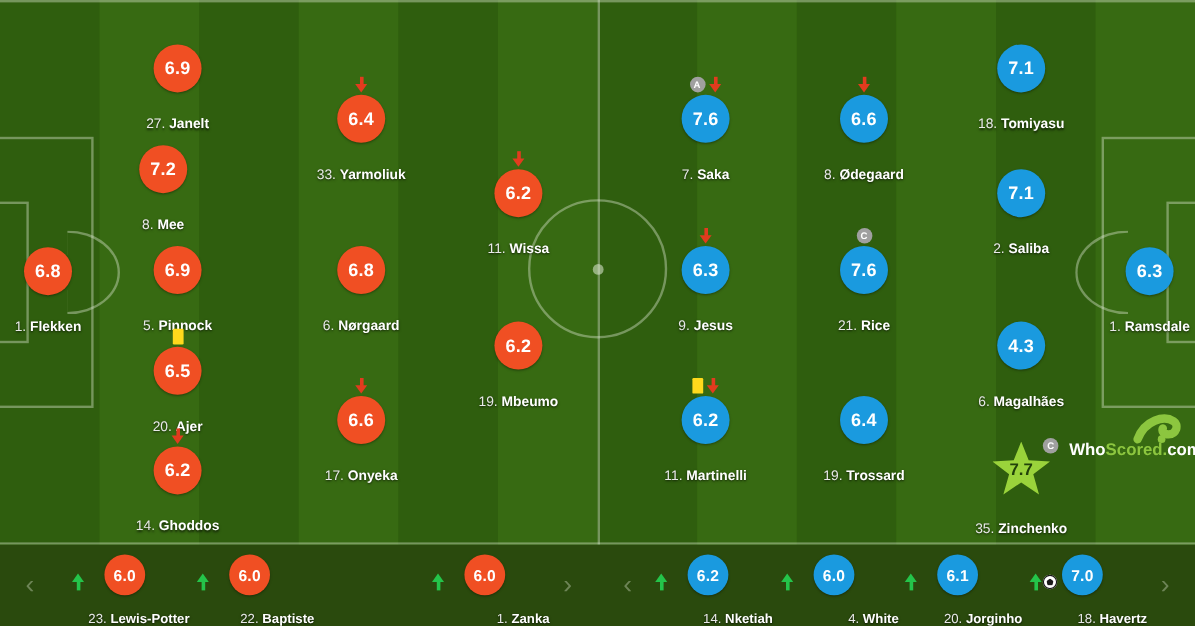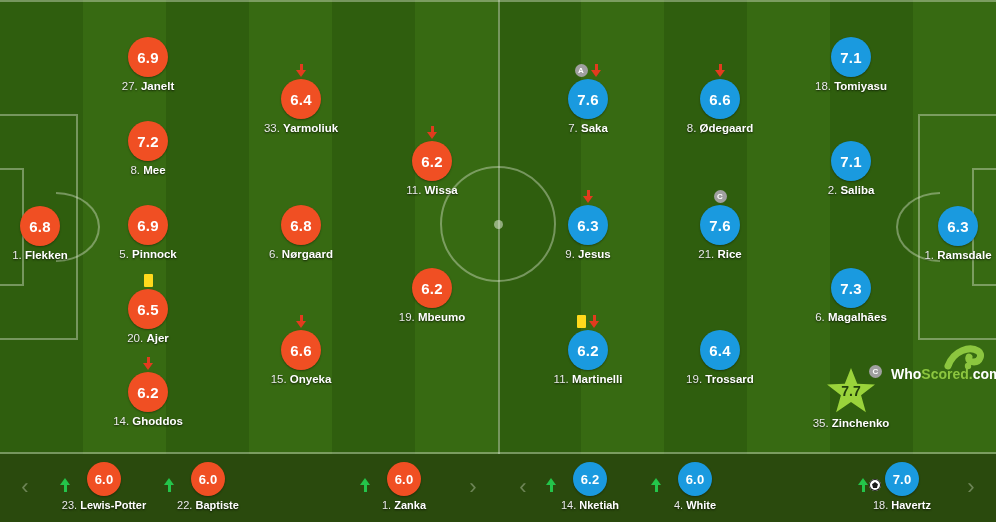--- a/index.html
+++ b/index.html
@@ -25,21 +25,21 @@
   #botline{left:0;top:452px;width:996px;height:2px;}
 
   
   .player{position:absolute;width:110px;margin-left:-55px;text-align:center;}
   .bubble{position:relative;width:40px;height:40px;border-radius:50%;margin:0 auto;
           display:flex;align-items:center;justify-content:center;
           font-size:15px;font-weight:bold;color:#fff;letter-spacing:.2px;
           box-shadow:0 1px 2px rgba(0,0,0,.35);}
   .home .bubble{background:#f04f23;}
   .away .bubble{background:#1a9adf;}
-  .pname{margin-top:3px;font-size:11.5px;font-weight:bold;color:#ffffff;
+  .pname{margin-top:21px;font-size:11.5px;font-weight:bold;color:#ffffff;
          text-shadow:0 1px 2px rgba(0,0,0,.7);white-space:nowrap;}
   .pname .num{font-weight:normal;color:#e9e9e9;}
 
   
   .star{position:relative;width:48px;height:46px;margin:-3px auto 0;
         display:flex;align-items:center;justify-content:center;
         font-size:14px;font-weight:bold;color:#21410a;
         background:#9ad33b;
         clip-path:polygon(50% 0%,63% 34%,100% 36%,71% 59%,81% 96%,50% 74%,19% 96%,29% 59%,0% 36%,37% 34%);}
 
@@ -60,21 +60,21 @@
   
   #subs{position:absolute;left:0;top:454px;width:996px;height:68px;background:#2a4a0d;
         display:flex;}
   .subs-half{position:relative;width:498px;height:68px;}
   .chev{position:absolute;top:22px;width:22px;height:24px;color:rgba(190,205,175,.45);
         font-size:22px;line-height:22px;text-align:center;font-weight:normal;cursor:pointer;}
   .chev.left{left:14px;}
   .chev.right{right:14px;}
   .sub{position:absolute;top:8px;width:108px;margin-left:-54px;text-align:center;}
   .sub .bubble{width:34px;height:34px;font-size:13px;}
-  .sub .pname{font-size:11px;margin-top:3px;}
+  .sub .pname{font-size:11px;margin-top:14px;text-align:right;}
   .sub-icons{position:absolute;left:50%;margin-left:-44px;top:16px;
              display:flex;align-items:center;gap:1px;}
   .arrow-up{width:10px;height:14px;position:relative;}
   .arrow-up:before{content:"";position:absolute;left:3.5px;bottom:0;width:3px;height:8px;background:#24c44a;}
   .arrow-up:after{content:"";position:absolute;left:0;top:0;width:0;height:0;
         border-left:5px solid transparent;border-right:5px solid transparent;border-bottom:7px solid #24c44a;}
   .ball{width:12px;height:12px;border-radius:50%;background:#fff;position:relative;
         box-shadow:inset 0 0 0 1px #1b1b1b;}
   .ball:before{content:"";position:absolute;left:3px;top:3px;width:6px;height:6px;background:#1b1b1b;
         clip-path:polygon(50% 0,100% 38%,81% 100%,19% 100%,0 38%);}
@@ -123,21 +123,21 @@
 
     <div id="home-players">
         <div class="player home" style="left: 40px; top: 206px;">
           <div class="bubble">6.8</div>
           <div class="pname"><span class="num">1. </span>Flekken</div>
         </div>
         <div class="player home" style="left: 148px; top: 37px;">
           <div class="bubble">6.9</div>
           <div class="pname"><span class="num">27. </span>Janelt</div>
         </div>
-        <div class="player home" style="left: 148px; top: 121px;">
+        <div class="player home" style="left: 136px; top: 121px;">
           <div class="bubble">7.2</div>
           <div class="pname"><span class="num">8. </span>Mee</div>
         </div>
         <div class="player home" style="left: 148px; top: 205px;">
           <div class="bubble">6.9</div>
           <div class="pname"><span class="num">5. </span>Pinnock</div>
         </div>
         <div class="player home" style="left: 148px; top: 289px;">
           <div class="bubble">6.5<div class="markers">
               <div class="ycard"></div>
@@ -157,21 +157,21 @@
           <div class="pname"><span class="num">33. </span>Yarmoliuk</div>
         </div>
         <div class="player home" style="left: 301px; top: 205px;">
           <div class="bubble">6.8</div>
           <div class="pname"><span class="num">6. </span>Nørgaard</div>
         </div>
         <div class="player home" style="left: 301px; top: 330px;">
           <div class="bubble">6.6<div class="markers">
               <div class="arrow-down"></div>
             </div></div>
-          <div class="pname"><span class="num">15. </span>Onyeka</div>
+          <div class="pname"><span class="num">17. </span>Onyeka</div>
         </div>
         <div class="player home" style="left: 432px; top: 141px;">
           <div class="bubble">6.2<div class="markers">
               <div class="arrow-down"></div>
             </div></div>
           <div class="pname"><span class="num">11. </span>Wissa</div>
         </div>
         <div class="player home" style="left: 432px; top: 268px;">
           <div class="bubble">6.2</div>
           <div class="pname"><span class="num">19. </span>Mbeumo</div>
@@ -184,21 +184,21 @@
         </div>
         <div class="player away" style="left: 851px; top: 37px;">
           <div class="bubble">7.1</div>
           <div class="pname"><span class="num">18. </span>Tomiyasu</div>
         </div>
         <div class="player away" style="left: 851px; top: 141px;">
           <div class="bubble">7.1</div>
           <div class="pname"><span class="num">2. </span>Saliba</div>
         </div>
         <div class="player away" style="left: 851px; top: 268px;">
-          <div class="bubble">7.3</div>
+          <div class="bubble">4.3</div>
           <div class="pname"><span class="num">6. </span>Magalhães</div>
         </div>
         <div class="player away" style="left: 851px; top: 371px;">
           <div class="star-wrap">
             <div class="markers">
               <div class="badge">C</div>
             </div>
             <div class="star">7.7</div>
           </div>
           <div class="pname"><span class="num">35. </span>Zinchenko</div>
@@ -286,20 +286,27 @@
           <div class="bubble">6.2</div>
           <div class="pname"><span class="num">14. </span>Nketiah</div>
         </div>
         <div class="sub away" style="left: 197px;">
           <div class="sub-icons">
             <div class="arrow-up"></div>
           </div>
           <div class="bubble">6.0</div>
           <div class="pname"><span class="num">4. </span>White</div>
         </div>
+        <div class="sub away" style="left: 300px;">
+          <div class="sub-icons">
+            <div class="arrow-up"></div>
+          </div>
+          <div class="bubble">6.1</div>
+          <div class="pname"><span class="num">20. </span>Jorginho</div>
+        </div>
         <div class="sub away" style="left: 404px;">
           <div class="sub-icons">
             <div class="arrow-up"></div>
             <div class="ball"></div>
           </div>
           <div class="bubble">7.0</div>
           <div class="pname"><span class="num">18. </span>Havertz</div>
         </div>
       </div>
   </div>

